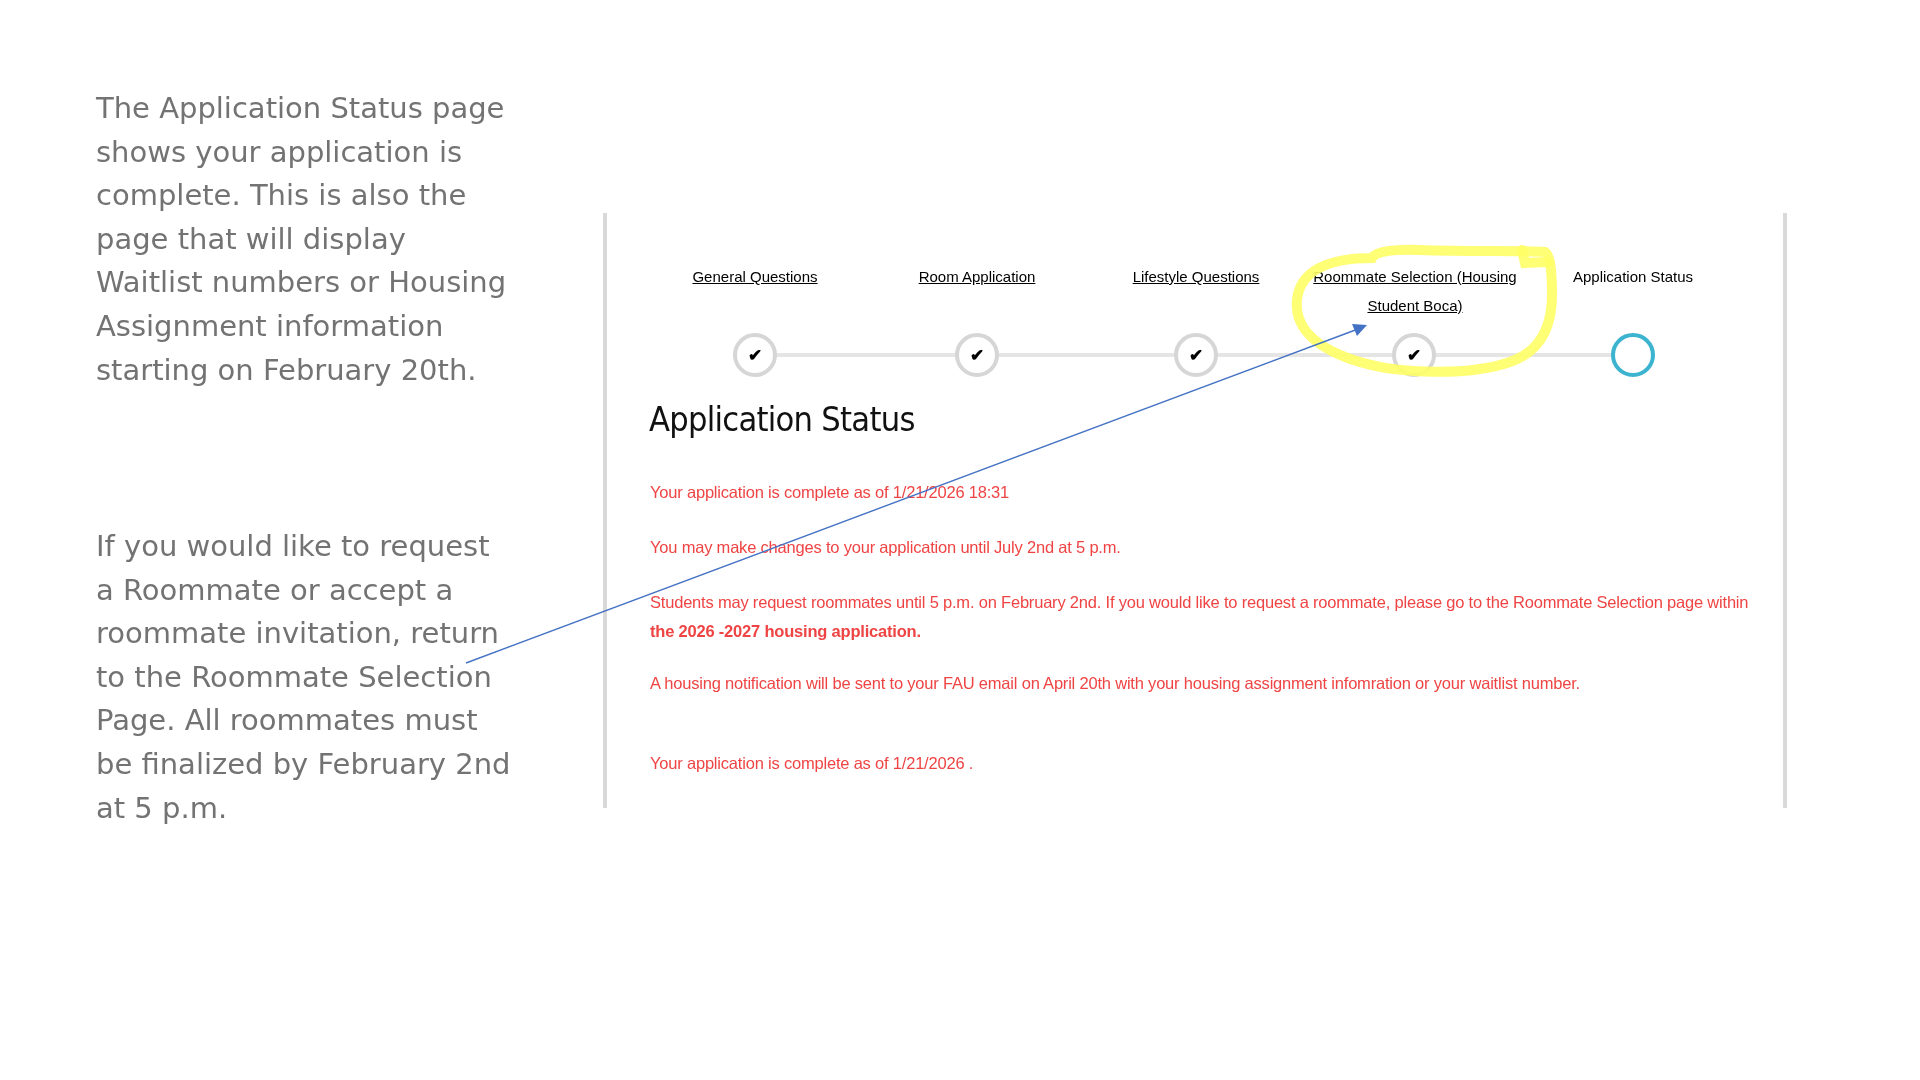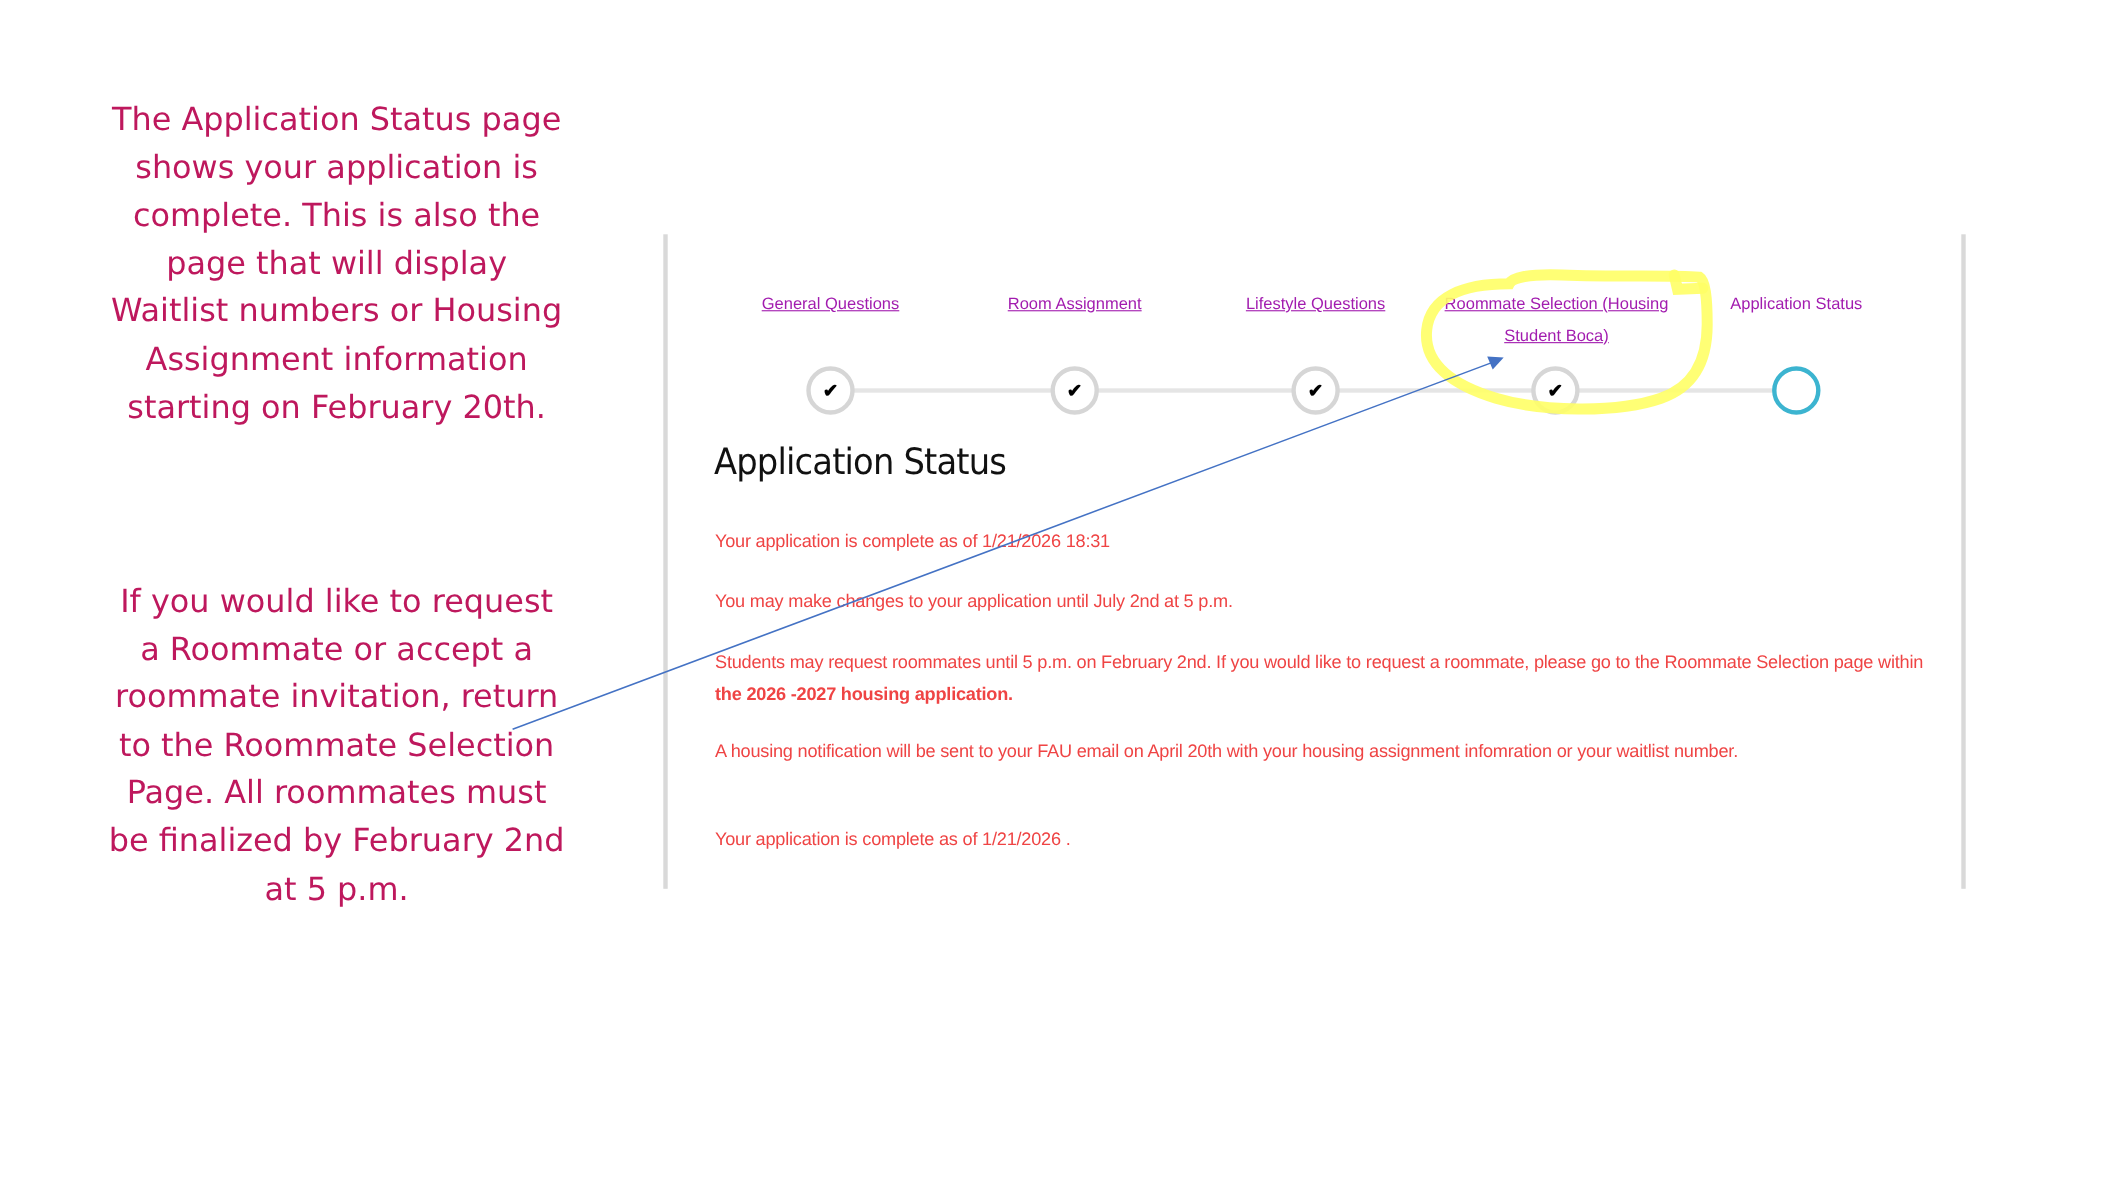--- a/index.html
+++ b/index.html
@@ -4,36 +4,35 @@
 <style>
   html, body { margin:0; padding:0; }
   body {
     width:1920px; height:1080px; position:relative; overflow:hidden;
     background:#ffffff;
     font-family:"Liberation Sans", sans-serif;
   }
   .callout {
     position:absolute; left:96px; width:420px;
     font-family:"DejaVu Sans", sans-serif;
-    font-size:29px; line-height:43.6px; color:#be185d;
+    font-size:29px; line-height:43.6px; color:#737373;
     margin:0;
-    text-align:center;
   }
   #callout-1 { top:87px; }
   #callout-2 { top:525px; }
 
   .panel {
     position:absolute; left:603px; top:213px; width:1184px; height:595px;
     border-left:4px solid #d9d9d9; border-right:4px solid #d9d9d9;
     box-sizing:border-box;
   }
 
   .step-label {
     position:absolute; width:220px; text-align:center;
-    font-size:15px; line-height:29px; color:#a21caf;
+    font-size:15px; line-height:29px; color:#000000;
     transform:translateX(-50%);
   }
   .step-label.link { text-decoration:underline; cursor:pointer; }
   .track {
     position:absolute; top:353px; height:4px; background:#e5e5e5;
   }
   .step-circle {
     position:absolute; width:36px; height:36px; border-radius:50%;
     border:4px solid #d6d6d6; background:#fff;
     transform:translate(-50%,-50%); top:355px;
@@ -61,21 +60,21 @@
 
 <p class="callout" id="callout-1">The Application Status page shows your application is complete. This is also the page that will display Waitlist numbers or Housing Assignment information starting on February 20th.</p>
 <p class="callout" id="callout-2">If you would like to request a Roommate or accept a roommate invitation, return to the Roommate Selection Page. All roommates must be finalized by February 2nd at 5 p.m.</p>
 
 <div class="panel"></div>
 
 <div class="track" style="left:755px; width:878px;"></div>
 
 <div>
   <span class="step-label link" style="left:755px; top:262px;">General Questions</span>
-  <span class="step-label link" style="left:977px; top:262px;">Room Assignment</span>
+  <span class="step-label link" style="left:977px; top:262px;">Room Application</span>
   <span class="step-label link" style="left:1196px; top:262px;">Lifestyle Questions</span>
   <span class="step-label link" style="left:1415px; top:262px; width:240px;">
     <span>Roommate Selection (Housing</span><br>
     <span>Student Boca)</span>
   </span>
   <span class="step-label" style="left:1633px; top:262px;">Application Status</span>
 
   <div class="step-circle" style="left:755px;">
     <span class="check">✔</span>
   </div>

